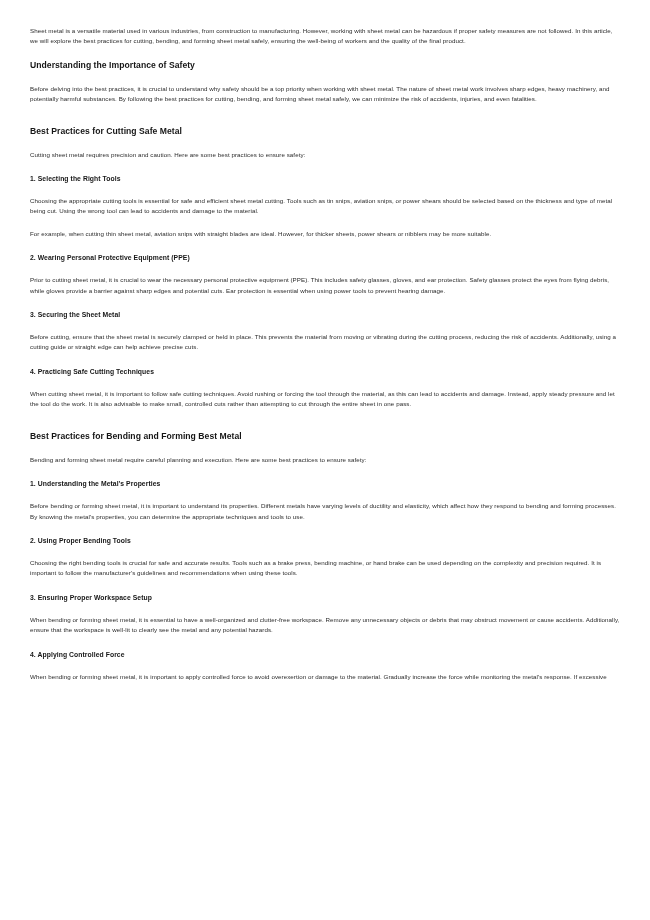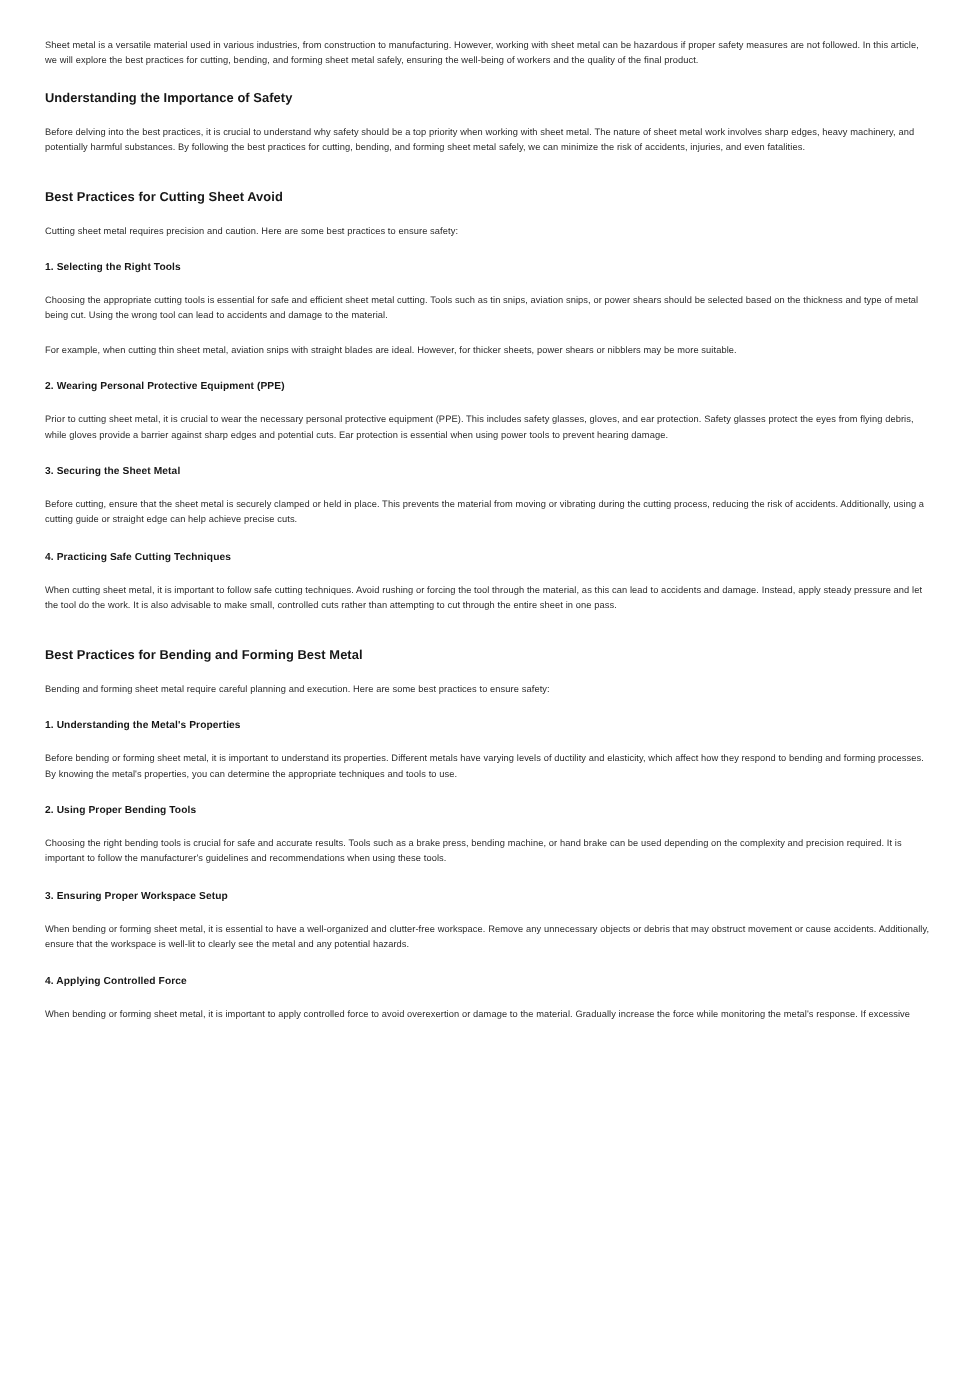--- a/index.html
+++ b/index.html
@@ -66,21 +66,21 @@
 <div class="page">
   <div class="doc">
 
     <p class="body-text intro">Sheet metal is a versatile material used in various industries, from construction to manufacturing. However, working with sheet metal can be hazardous if proper safety measures are not followed. In this article, we will explore the best practices for cutting, bending, and forming sheet metal safely, ensuring the well-being of workers and the quality of the final product.</p>
 
     <h2 class="section-heading">Understanding the Importance of Safety</h2>
     <p class="body-text">Before delving into the best practices, it is crucial to understand why safety should be a top priority when working with sheet metal. The nature of sheet metal work involves sharp edges, heavy machinery, and potentially harmful substances. By following the best practices for cutting, bending, and forming sheet metal safely, we can minimize the risk of accidents, injuries, and even fatalities.</p>
 
     <div class="spacer-lg"></div>
 
-    <h2 class="section-heading">Best Practices for Cutting Sheet Avoid</h2>
+    <h2 class="section-heading">Best Practices for Cutting Safe Metal</h2>
     <p class="body-text">Cutting sheet metal requires precision and caution. Here are some best practices to ensure safety:</p>
 
     <div class="spacer-sm"></div>
 
     <h3 class="sub-heading">1. Selecting the Right Tools</h3>
     <p class="body-text">Choosing the appropriate cutting tools is essential for safe and efficient sheet metal cutting. Tools such as tin snips, aviation snips, or power shears should be selected based on the thickness and type of metal being cut. Using the wrong tool can lead to accidents and damage to the material.</p>
     <p class="body-text">For example, when cutting thin sheet metal, aviation snips with straight blades are ideal. However, for thicker sheets, power shears or nibblers may be more suitable.</p>
 
     <div class="spacer-sm"></div>
 

